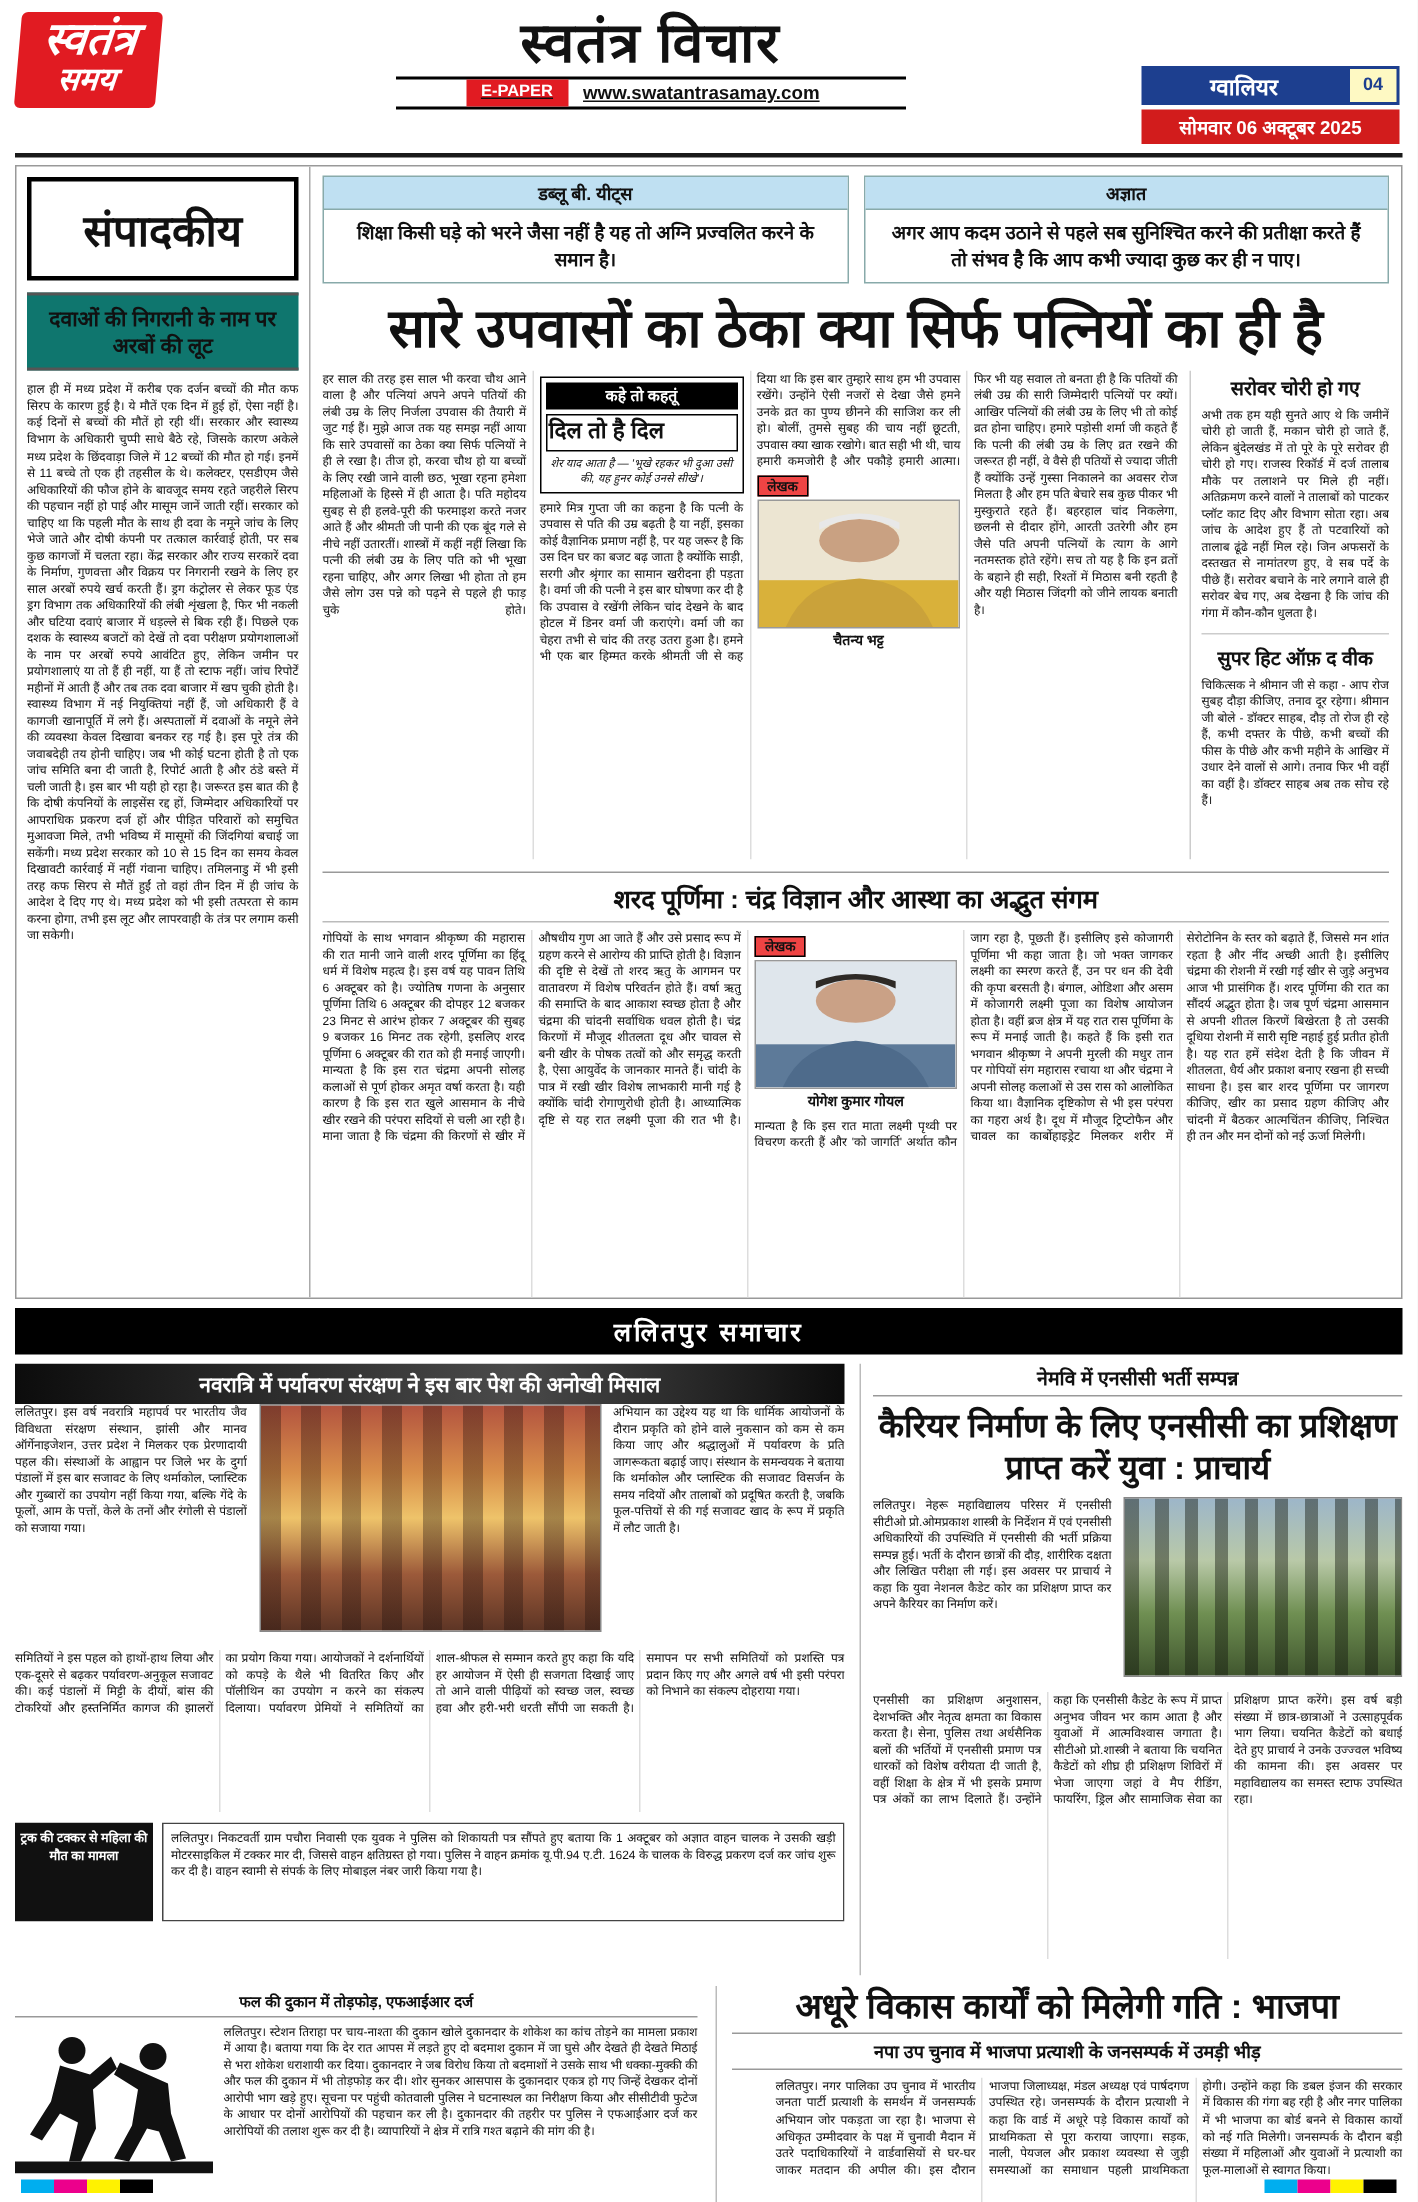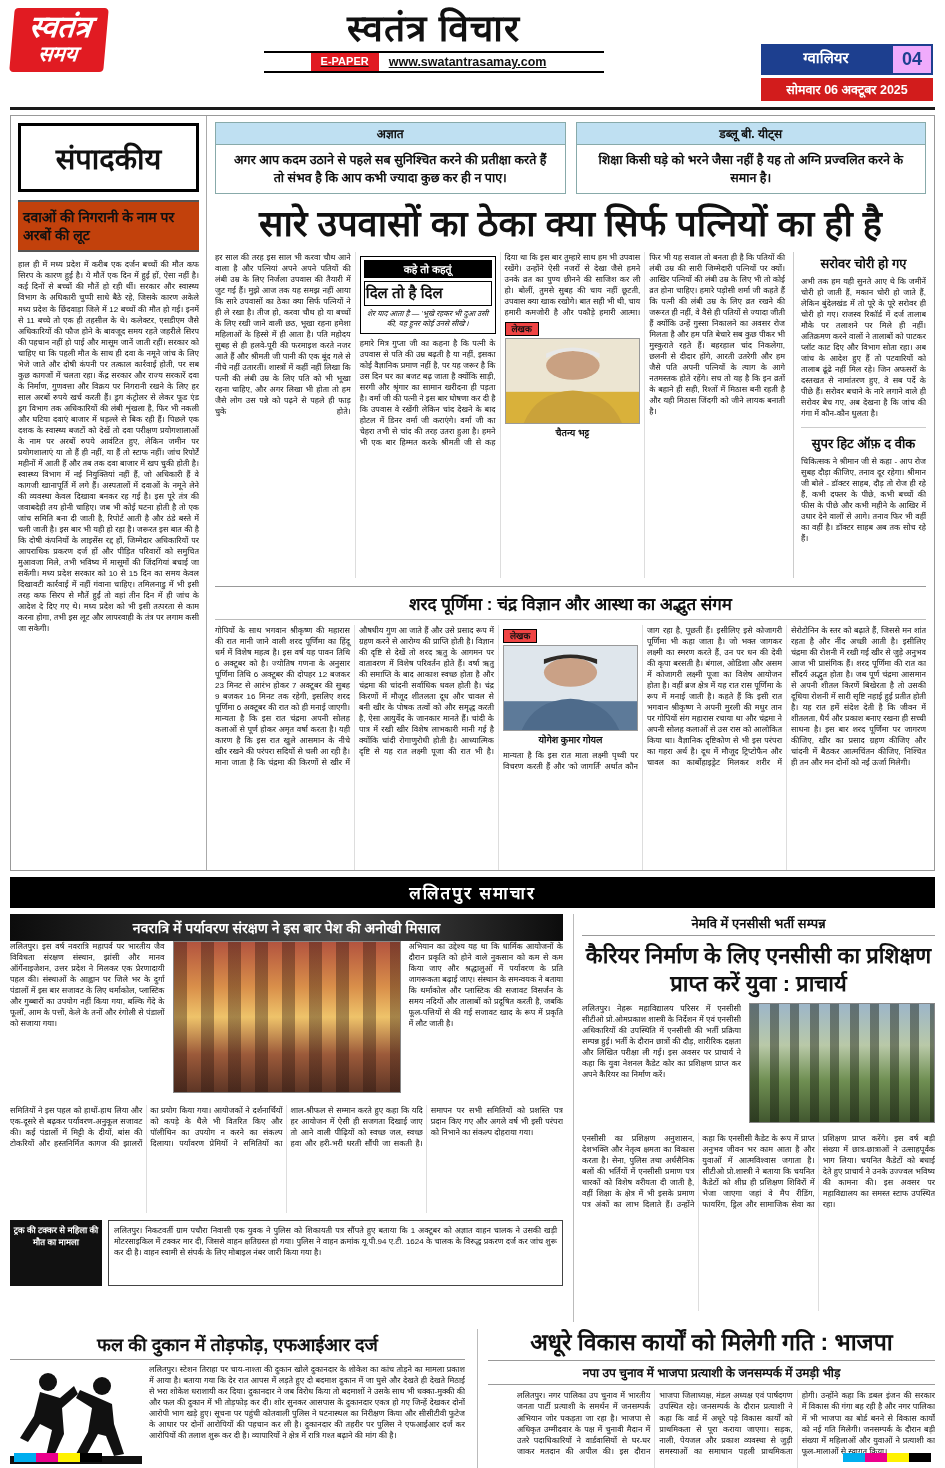--- a/index.html
+++ b/index.html
@@ -12,29 +12,29 @@
   .logo .l1 { font-size:30px; font-weight:bold; font-style:italic; line-height:1.05; }
   .logo .l2 { font-size:21px; font-weight:bold; font-style:italic; line-height:1.05; }
   .hdr-c { flex:1; text-align:center; padding-top:2px; }
   .hdr-title { font-size:37px; font-weight:bold; line-height:1.0; letter-spacing:1px; }
   .epbar { display:flex; justify-content:center; align-items:stretch; width:340px; margin:4px auto 0; border-top:2px solid #000; border-bottom:2px solid #000;text-decoration:underline; }
   .ep { background:#e11b22; color:#fff; font-size:11px; font-weight:bold; padding:2px 10px; }
   .site { font-size:12.5px; font-weight:bold; padding:2px 10px; color:#111; }
   .hdr-r { width:172px;margin-top:36px; }
   .cityrow { display:flex; }
   .city { flex:1; background:#1d3f8f; color:#fff; font-size:15px; font-weight:bold; text-align:center; padding:3px 6px; }
-  .pg { background:#f0abfc; color:#1d3f8f; font-size:18px; font-weight:bold; padding:3px 9px; border:2px solid #1d3f8f; }
+  .pg { background:#fef9c3; color:#1d3f8f; font-size:12px; font-weight:bold; padding:3px 9px; border:2px solid #1d3f8f; }
   .datestrip { margin-top:3px; background:#d21c1c; color:#fff; font-size:12.5px; font-weight:bold; text-align:center; padding:3px 4px; }
   .toprule { height:3px; background:#1a1a1a; margin:4px 10px 0; }
 
   
   .main { margin:5px 10px 0; border:1px solid #999; height:756px; display:flex; overflow:hidden; }
   .ed-col { width:196px; border-right:1px solid #aaa; padding:7px; }
   .ed-title { border:3px solid #000; font-size:29px; font-weight:bold; text-align:center; padding:12px 4px; }
-  .ed-head { background:#c2410c; border-top:2px solid #555; border-bottom:2px solid #555; font-size:14px; font-weight:bold; padding:6px 5px; margin:8px 0 7px; line-height:1.3; }
+  .ed-head { background:#0f766e; border-top:2px solid #555; border-bottom:2px solid #555; font-size:14px; font-weight:bold; padding:6px 5px; margin:8px 0 7px; line-height:1.3;text-align:center; }
   .bt { font-size:8px; line-height:1.38; text-align:justify; }
   .ed-body { height:600px; overflow:hidden; }
 
   .c-col { flex:1; padding:6px 8px; overflow:hidden; }
   .quotes { display:flex; gap:10px; }
   .qbox { flex:1; border:1px solid #8aa; }
   .qhead { background:#bfe0f2; border-bottom:1px solid #8aa; text-align:center; font-size:12px; font-weight:bold; padding:2px; }
   .qtext { font-size:12.5px; font-weight:bold; text-align:center; line-height:1.45; padding:6px 12px; }
 
   .lead-hl { font-size:36px; font-weight:bold; text-align:center; margin:10px 0 8px; line-height:1.1; }
@@ -86,21 +86,21 @@
   .ncc-photo { width:186px; height:120px;
     background:
       repeating-linear-gradient(90deg, rgba(20,25,15,.45) 0 9px, rgba(0,0,0,0) 9px 20px),
       linear-gradient(180deg,#9db6c9 0%,#b9c9a8 35%,#6f8f52 65%,#41572f 100%); }
   .ncc-body { column-count:3; column-gap:8px; column-rule:1px solid #ddd; height:178px; overflow:hidden; margin-top:6px; }
 
   
   .bot { margin:7px 10px 0; display:flex; gap:12px; height:168px; overflow:hidden; }
   .crime { width:455px; }
   .crime-bar { background:#9e2f23; color:#fff; font-size:14.5px; font-weight:bold; text-align:center; padding:4px; }
-  .crime-sub { font-size:18px; font-weight:bold; text-align:center; border-bottom:1px solid #999; padding:3px 0; margin-bottom:4px; }
+  .crime-sub { font-size:10px; font-weight:bold; text-align:center; border-bottom:1px solid #999; padding:3px 0; margin-bottom:4px; }
   .crime-body { display:flex; gap:7px; }
   .sil { width:132px; height:100px; }
   .crime-text { flex:1; height:104px; overflow:hidden; }
 
   .bjp { flex:1; border-left:1px solid #bbb; padding-left:10px; }
   .bjp-hl { font-size:23px; font-weight:bold; text-align:center; line-height:1.15; }
   .bjp-sub { font-size:12px; font-weight:bold; text-align:center; border-top:1px solid #999; border-bottom:1px solid #999; padding:3px; margin:5px 0; }
   .bjp-body { column-count:3; column-gap:9px; column-rule:1px solid #ddd; height:102px; overflow:hidden;margin-left:29px; }
 
   
@@ -140,26 +140,26 @@
     <aside class="ed-col">
       <div class="ed-title">संपादकीय</div>
       <div class="ed-head">दवाओं की निगरानी के नाम पर अरबों की लूट</div>
       <div class="bt ed-body">हाल ही में मध्य प्रदेश में करीब एक दर्जन बच्चों की मौत कफ सिरप के कारण हुई है। ये मौतें एक दिन में हुई हों, ऐसा नहीं है। कई दिनों से बच्चों की मौतें हो रही थीं। सरकार और स्वास्थ्य विभाग के अधिकारी चुप्पी साधे बैठे रहे, जिसके कारण अकेले मध्य प्रदेश के छिंदवाड़ा जिले में 12 बच्चों की मौत हो गई। इनमें से 11 बच्चे तो एक ही तहसील के थे। कलेक्टर, एसडीएम जैसे अधिकारियों की फौज होने के बावजूद समय रहते जहरीले सिरप की पहचान नहीं हो पाई और मासूम जानें जाती रहीं। सरकार को चाहिए था कि पहली मौत के साथ ही दवा के नमूने जांच के लिए भेजे जाते और दोषी कंपनी पर तत्काल कार्रवाई होती, पर सब कुछ कागजों में चलता रहा। केंद्र सरकार और राज्य सरकारें दवा के निर्माण, गुणवत्ता और विक्रय पर निगरानी रखने के लिए हर साल अरबों रुपये खर्च करती हैं। ड्रग कंट्रोलर से लेकर फूड एंड ड्रग विभाग तक अधिकारियों की लंबी शृंखला है, फिर भी नकली और घटिया दवाएं बाजार में धड़ल्ले से बिक रही हैं। पिछले एक दशक के स्वास्थ्य बजटों को देखें तो दवा परीक्षण प्रयोगशालाओं के नाम पर अरबों रुपये आवंटित हुए, लेकिन जमीन पर प्रयोगशालाएं या तो हैं ही नहीं, या हैं तो स्टाफ नहीं। जांच रिपोर्टें महीनों में आती हैं और तब तक दवा बाजार में खप चुकी होती है। स्वास्थ्य विभाग में नई नियुक्तियां नहीं हैं, जो अधिकारी हैं वे कागजी खानापूर्ति में लगे हैं। अस्पतालों में दवाओं के नमूने लेने की व्यवस्था केवल दिखावा बनकर रह गई है। इस पूरे तंत्र की जवाबदेही तय होनी चाहिए। जब भी कोई घटना होती है तो एक जांच समिति बना दी जाती है, रिपोर्ट आती है और ठंडे बस्ते में चली जाती है। इस बार भी यही हो रहा है। जरूरत इस बात की है कि दोषी कंपनियों के लाइसेंस रद्द हों, जिम्मेदार अधिकारियों पर आपराधिक प्रकरण दर्ज हों और पीड़ित परिवारों को समुचित मुआवजा मिले, तभी भविष्य में मासूमों की जिंदगियां बचाई जा सकेंगी। मध्य प्रदेश सरकार को 10 से 15 दिन का समय केवल दिखावटी कार्रवाई में नहीं गंवाना चाहिए। तमिलनाडु में भी इसी तरह कफ सिरप से मौतें हुईं तो वहां तीन दिन में ही जांच के आदेश दे दिए गए थे। मध्य प्रदेश को भी इसी तत्परता से काम करना होगा, तभी इस लूट और लापरवाही के तंत्र पर लगाम कसी जा सकेगी।</div>
     </aside>
 
     <div class="c-col">
 
       <div class="quotes">
         <div class="qbox">
+          <div class="qhead">डब्लू बी. यीट्स</div>
+          <div class="qtext">शिक्षा किसी घड़े को भरने जैसा नहीं है यह तो अग्नि प्रज्वलित करने के समान है।</div>
+        </div>
+        <div class="qbox">
           <div class="qhead">अज्ञात</div>
           <div class="qtext">अगर आप कदम उठाने से पहले सब सुनिश्चित करने की प्रतीक्षा करते हैं तो संभव है कि आप कभी ज्यादा कुछ कर ही न पाए।</div>
-        </div>
-        <div class="qbox">
-          <div class="qhead">डब्लू बी. यीट्स</div>
-          <div class="qtext">शिक्षा किसी घड़े को भरने जैसा नहीं है यह तो अग्नि प्रज्वलित करने के समान है।</div>
         </div>
       </div>
 
       <div class="lead-hl">सारे उपवासों का ठेका क्या सिर्फ पत्नियों का ही है</div>
 
       <div class="lead-body">
         <div class="lead-main bt">
           <span>हर साल की तरह इस साल भी करवा चौथ आने वाला है और पत्नियां अपने अपने पतियों की लंबी उम्र के लिए निर्जला उपवास की तैयारी में जुट गई हैं। मुझे आज तक यह समझ नहीं आया कि सारे उपवासों का ठेका क्या सिर्फ पत्नियों ने ही ले रखा है। तीज हो, करवा चौथ हो या बच्चों के लिए रखी जाने वाली छठ, भूखा रहना हमेशा महिलाओं के हिस्से में ही आता है। पति महोदय सुबह से ही हलवे-पूरी की फरमाइश करते नजर आते हैं और श्रीमती जी पानी की एक बूंद गले से नीचे नहीं उतारतीं। शास्त्रों में कहीं नहीं लिखा कि पत्नी की लंबी उम्र के लिए पति को भी भूखा रहना चाहिए, और अगर लिखा भी होता तो हम जैसे लोग उस पन्ने को पढ़ने से पहले ही फाड़ चुके होते।</span>
           <div class="colbox">
             <div class="b1">कहे तो कहतूं</div>

